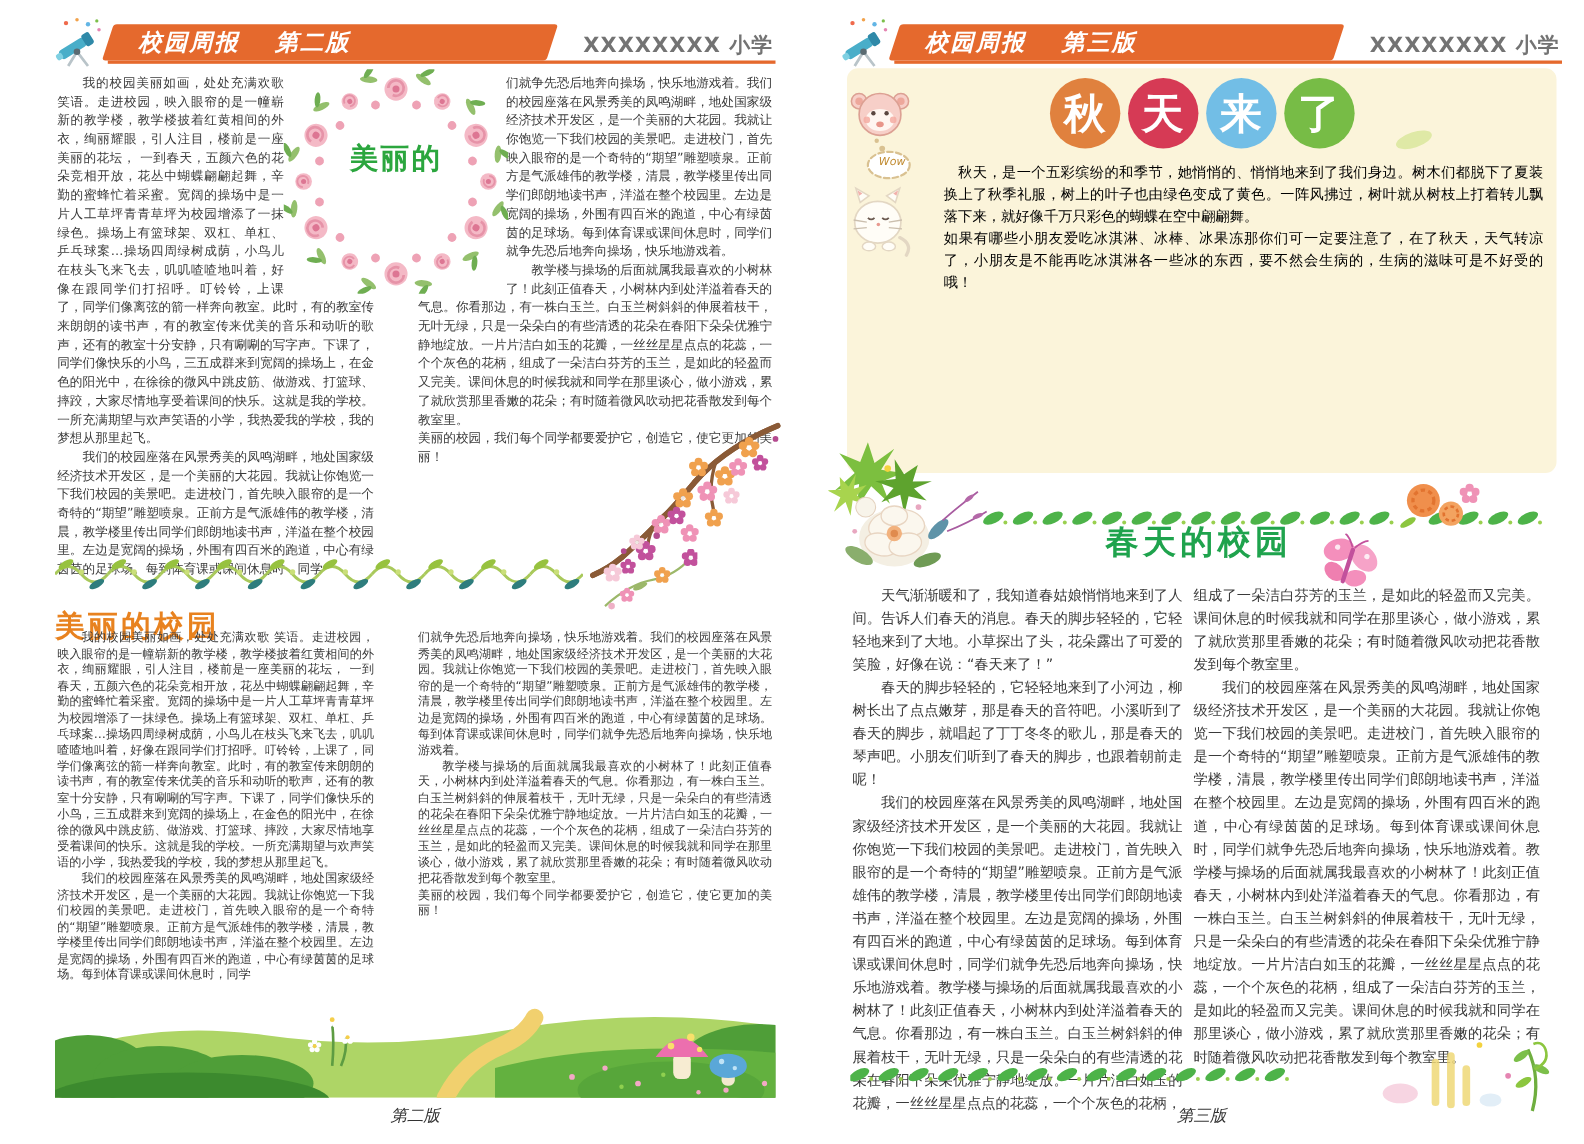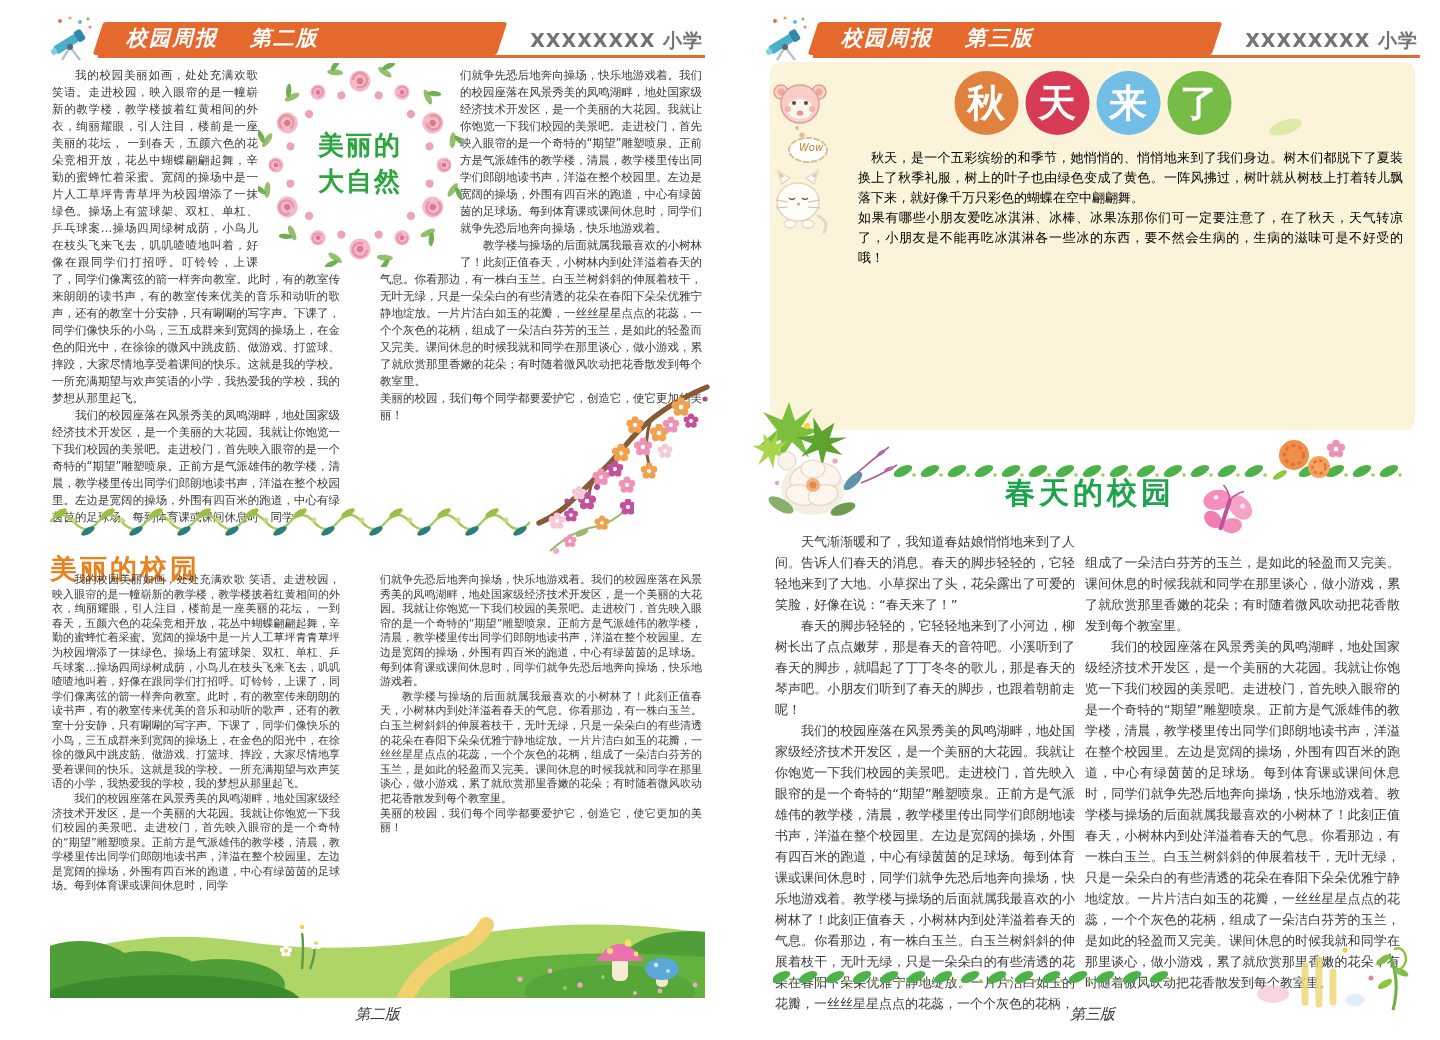--- a/index.html
+++ b/index.html
@@ -59,21 +59,21 @@
   .lime{position:absolute;right:115px;top:102px;opacity:.85;transform:rotate(-18deg);}
 
   
   .bouquet{position:absolute;left:0;top:424px;}
   .garl1{position:absolute;left:128px;top:447px;}
   .t-spring{position:absolute;top:458px;left:110px;width:430px;text-align:center;font-size:30px;
             font-weight:bold;color:#1fa34d;letter-spacing:4px;}
   .doodle{position:absolute;left:505px;top:418px;}
   .bfly{position:absolute;left:428px;top:470px;}
   .art-s{position:absolute;top:516px;left:10px;width:640px;font-size:13px;line-height:21px;
-         color:#3a3a3a;text-align:justify;word-break:break-all;align-items:center;}
+         color:#3a3a3a;text-align:justify;word-break:break-all;}
   .art-s .c1{width:300px;}.art-s .c2{width:315px;margin-left:10px;}
   .ind2{text-indent:2em;}
   .garl2{position:absolute;left:8px;top:954px;}
   .corner{position:absolute;left:478px;top:905px;}
   .hiddefs{position:absolute;width:0;height:0;overflow:hidden;}
 </style>
 </head>
 <body>
 
 <svg class="hiddefs" aria-hidden="true">
@@ -181,21 +181,20 @@
         <use href="#rose" transform="translate(102 102) rotate(150) translate(0 -84) scale(.72)"></use>
         <use href="#rose" transform="translate(102 102) rotate(180) translate(0 -84)"></use>
         <use href="#rose" transform="translate(102 102) rotate(210) translate(0 -84) scale(.72)"></use>
         <use href="#rose" transform="translate(102 102) rotate(240) translate(0 -84)"></use>
         <use href="#rose" transform="translate(102 102) rotate(270) translate(0 -84) scale(.72)"></use>
         <use href="#rose" transform="translate(102 102) rotate(300) translate(0 -84)"></use>
         <use href="#rose" transform="translate(102 102) rotate(330) translate(0 -84) scale(.72)"></use>
       </svg>
       <div class="wtitle">
         <div>美丽的</div>
-        <div>大自然</div>
       </div>
     </div>
   </div>
 
   <div class="div1">
     <svg width="480" height="30" viewBox="0 0 480 30">
       <use href="#vunit" x="0"></use>
         <use href="#vunit" x="48"></use>
         <use href="#vunit" x="96"></use>
         <use href="#vunit" x="144"></use>

